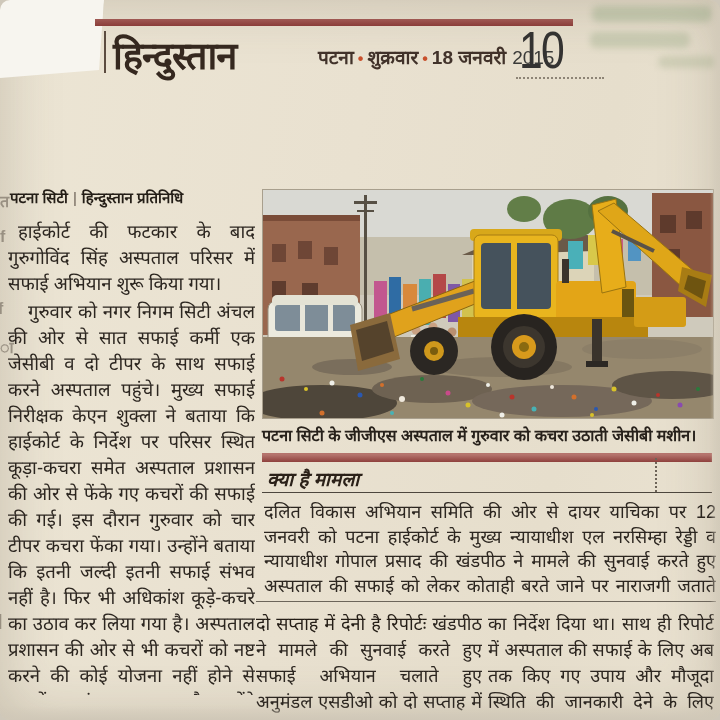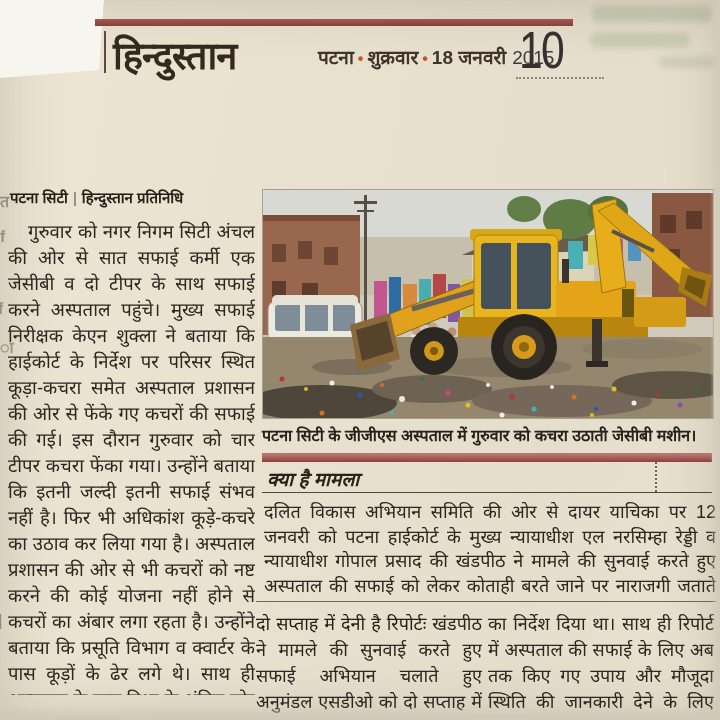--- a/index.html
+++ b/index.html
@@ -1,20 +1,20 @@
 <!DOCTYPE html>
 <html><head>
 <meta charset="utf-8">
 <style>
   html,body{margin:0;padding:0;}
   body{width:720px;height:720px;overflow:hidden;background:#cfc8ba;
        font-family:"Liberation Sans","DejaVu Sans",sans-serif;}
   .scan{position:relative;width:720px;height:720px;overflow:hidden;
         background:linear-gradient(100deg,#ece5d4 0%,#e9e1d0 45%,#e6decc 75%,#eae2d1 100%);
-        box-shadow:inset 0 0 60px rgba(90,80,60,.25);}
+        box-shadow:inset 0 0 60px rgba(90,80,60,.25);border-radius:10px;}
   .edge-right{position:absolute;right:0;top:0;width:10px;height:720px;background:linear-gradient(90deg,rgba(0,0,0,0),#d3cbba);}
   .edge-bottom{position:absolute;left:0;bottom:0;width:720px;height:14px;background:linear-gradient(180deg,rgba(0,0,0,0),#d0c8b8);}
   .corner-white{position:absolute;left:0;top:0;width:104px;height:80px;background:#f7f5ef;
         clip-path:polygon(0 0,104px 0,99px 70px,0 78px);box-shadow:2px 2px 4px rgba(120,110,90,.25);}
   .bleed{position:absolute;filter:blur(3px);opacity:.3;border-radius:6px;}
   .b1{right:8px;top:6px;width:120px;height:16px;background:#7d9a6f;}
   .b2{right:30px;top:32px;width:100px;height:16px;background:#8aa078;}
   .b3{right:2px;top:56px;width:60px;height:12px;background:#9aa883;}
 
   
@@ -84,20 +84,21 @@
   </div>
   <div class="page-num">10</div>
   <div class="mast-dots"></div>
 
 
   <div class="byline">
     <span>पटना सिटी</span><span class="sep">|</span><span>हिन्दुस्तान प्रतिनिधि</span>
   </div>
 
   <div class="colL">
+    <p class="p1">हाईकोर्ट की फटकार के बाद गुरुगोविंद सिंह अस्पताल परिसर में सफाई अभियान शुरू किया गया।</p>
     <p class="p2">गुरुवार को नगर निगम सिटी अंचल की ओर से सात सफाई कर्मी एक जेसीबी व दो टीपर के साथ सफाई करने अस्पताल पहुंचे। मुख्य सफाई निरीक्षक केएन शुक्ला ने बताया कि हाईकोर्ट के निर्देश पर परिसर स्थित कूड़ा-कचरा समेत अस्पताल प्रशासन की ओर से फेंके गए कचरों की सफाई की गई। इस दौरान गुरुवार को चार टीपर कचरा फेंका गया। उन्होंने बताया कि इतनी जल्दी इतनी सफाई संभव नहीं है। फिर भी अधिकांश कूड़े-कचरे का उठाव कर लिया गया है। अस्पताल प्रशासन की ओर से भी कचरों को नष्ट करने की कोई योजना नहीं होने से कचरों का अंबार लगा रहता है। उन्होंने बताया कि प्रसूति विभाग व क्वार्टर के पास कूड़ों के ढेर लगे थे। साथ ही अस्पताल के पूरब दिशा के अंतिम छोर के पास खुले मैदान में काफी मात्रा में कूड़ा था, जिसे हटाया जा रहा है।</p>
   </div>
 
   <div class="photo">
     <svg width="452" height="230" viewBox="0 0 452 230">
 
       <rect width="452" height="230" fill="#cfcabc"></rect>
       <rect x="0" y="0" width="452" height="72" fill="#d9d9d3"></rect>
       <rect x="0" y="48" width="452" height="58" fill="#c5bfac"></rect>
 

